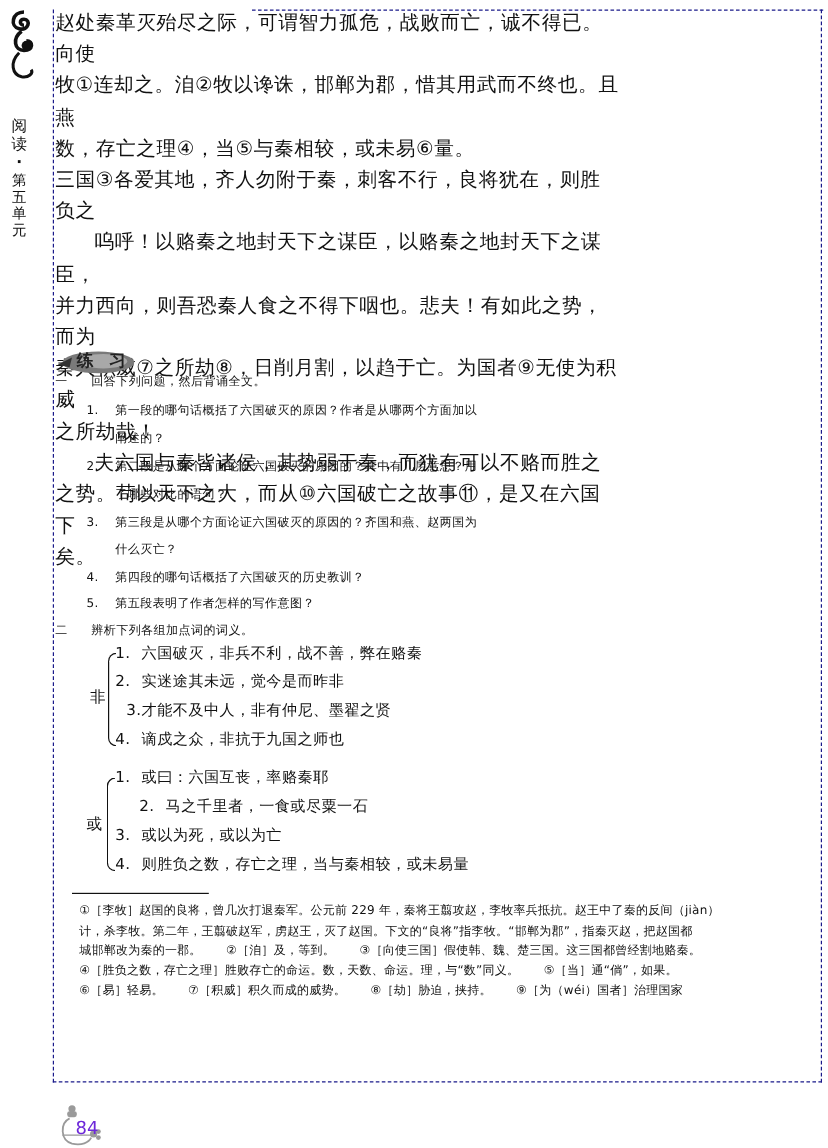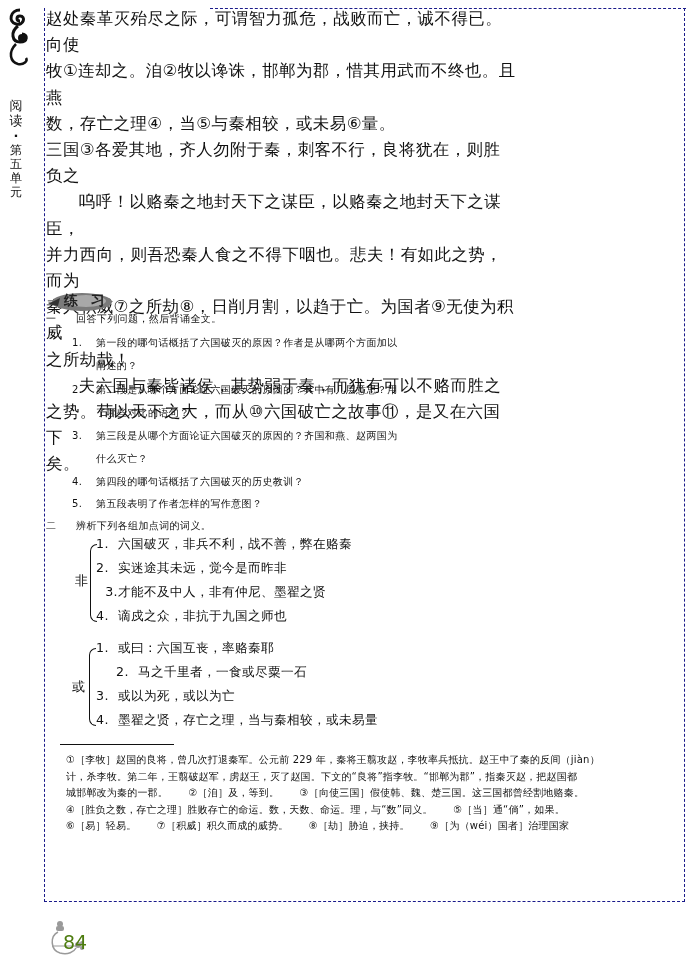--- a/index.html
+++ b/index.html
@@ -24,21 +24,21 @@
   .ex .num { display:inline-block; width:24px; }
   .group { position:absolute; font-size:12.6px; }
   .group .key { position:absolute; font-size:13px; }
   .group .brace { position:absolute; border:1px solid #111; border-right:none;
            border-radius:8px 0 0 8px; width:6px; }
   .group .row { position:absolute; white-space:nowrap; letter-spacing:0.4px; }
   .fn-rule { position:absolute; left:60px; top:744px; width:114px; height:0; border-top:1px solid #111; }
   .footnotes { position:absolute; left:66px; top:752px; width:616px;
            font-size:10px; line-height:16.5px; letter-spacing:0.2px; }
   .page-ornament { position:absolute; left:48px; top:918px; width:44px; height:38px; }
-  .page-number { position:absolute; left:63px; top:931px; font-size:19px; color:#4d7c0f; }
+  .page-number { position:absolute; left:63px; top:931px; font-size:15px; color:#6d28d9; }
 </style>
 </head>
 <body>
 
 <div class="frame"></div>
 <div class="frame-top"></div>
 
 <svg class="ornament" viewBox="0 0 32 62">
   <path d="M16 4 C6 4 4 16 12 18 C20 20 22 10 16 10 C12 10 12 15 16 15" fill="none" stroke="#111" stroke-width="3"></path>
   <path d="M14 20 C6 26 8 36 16 36 C24 36 24 28 18 28" fill="none" stroke="#111" stroke-width="3"></path>
@@ -134,21 +134,21 @@
   <div class="row" style="left:24px;top:0px;">
     <span style="display:inline-block;width:22px;">1.</span><span>或曰：六国互丧，率赂秦耶</span>
   </div>
   <div class="row" style="left:24px;top:24px;margin-left:20px;">
     <span style="display:inline-block;width:22px;">2.</span><span>马之千里者，一食或尽粟一石</span>
   </div>
   <div class="row" style="left:24px;top:48px;">
     <span style="display:inline-block;width:22px;">3.</span><span>或以为死，或以为亡</span>
   </div>
   <div class="row" style="left:24px;top:72px;">
-    <span style="display:inline-block;width:22px;">4.</span><span>墨翟之贤，存亡之理，当与秦相较，或未易量</span>
+    <span style="display:inline-block;width:22px;">4.</span><span>则胜负之数，存亡之理，当与秦相较，或未易量</span>
   </div>
 </div>
 
 <div class="fn-rule"></div>
 
 <div class="footnotes">
   <span style="display:block;white-space:nowrap;">①［李牧］赵国的良将，曾几次打退秦军。公元前 229 年，秦将王翦攻赵，李牧率兵抵抗。赵王中了秦的反间（jiàn）</span>
   <span style="display:block;white-space:nowrap;">计，杀李牧。第二年，王翦破赵军，虏赵王，灭了赵国。下文的“良将”指李牧。“邯郸为郡”，指秦灭赵，把赵国都</span>
   <span style="display:block;white-space:nowrap;">城邯郸改为秦的一郡。　　②［洎］及，等到。　　③［向使三国］假使韩、魏、楚三国。这三国都曾经割地赂秦。</span>
   <span style="display:block;white-space:nowrap;">④［胜负之数，存亡之理］胜败存亡的命运。数，天数、命运。理，与“数”同义。　　⑤［当］通“倘”，如果。</span>

